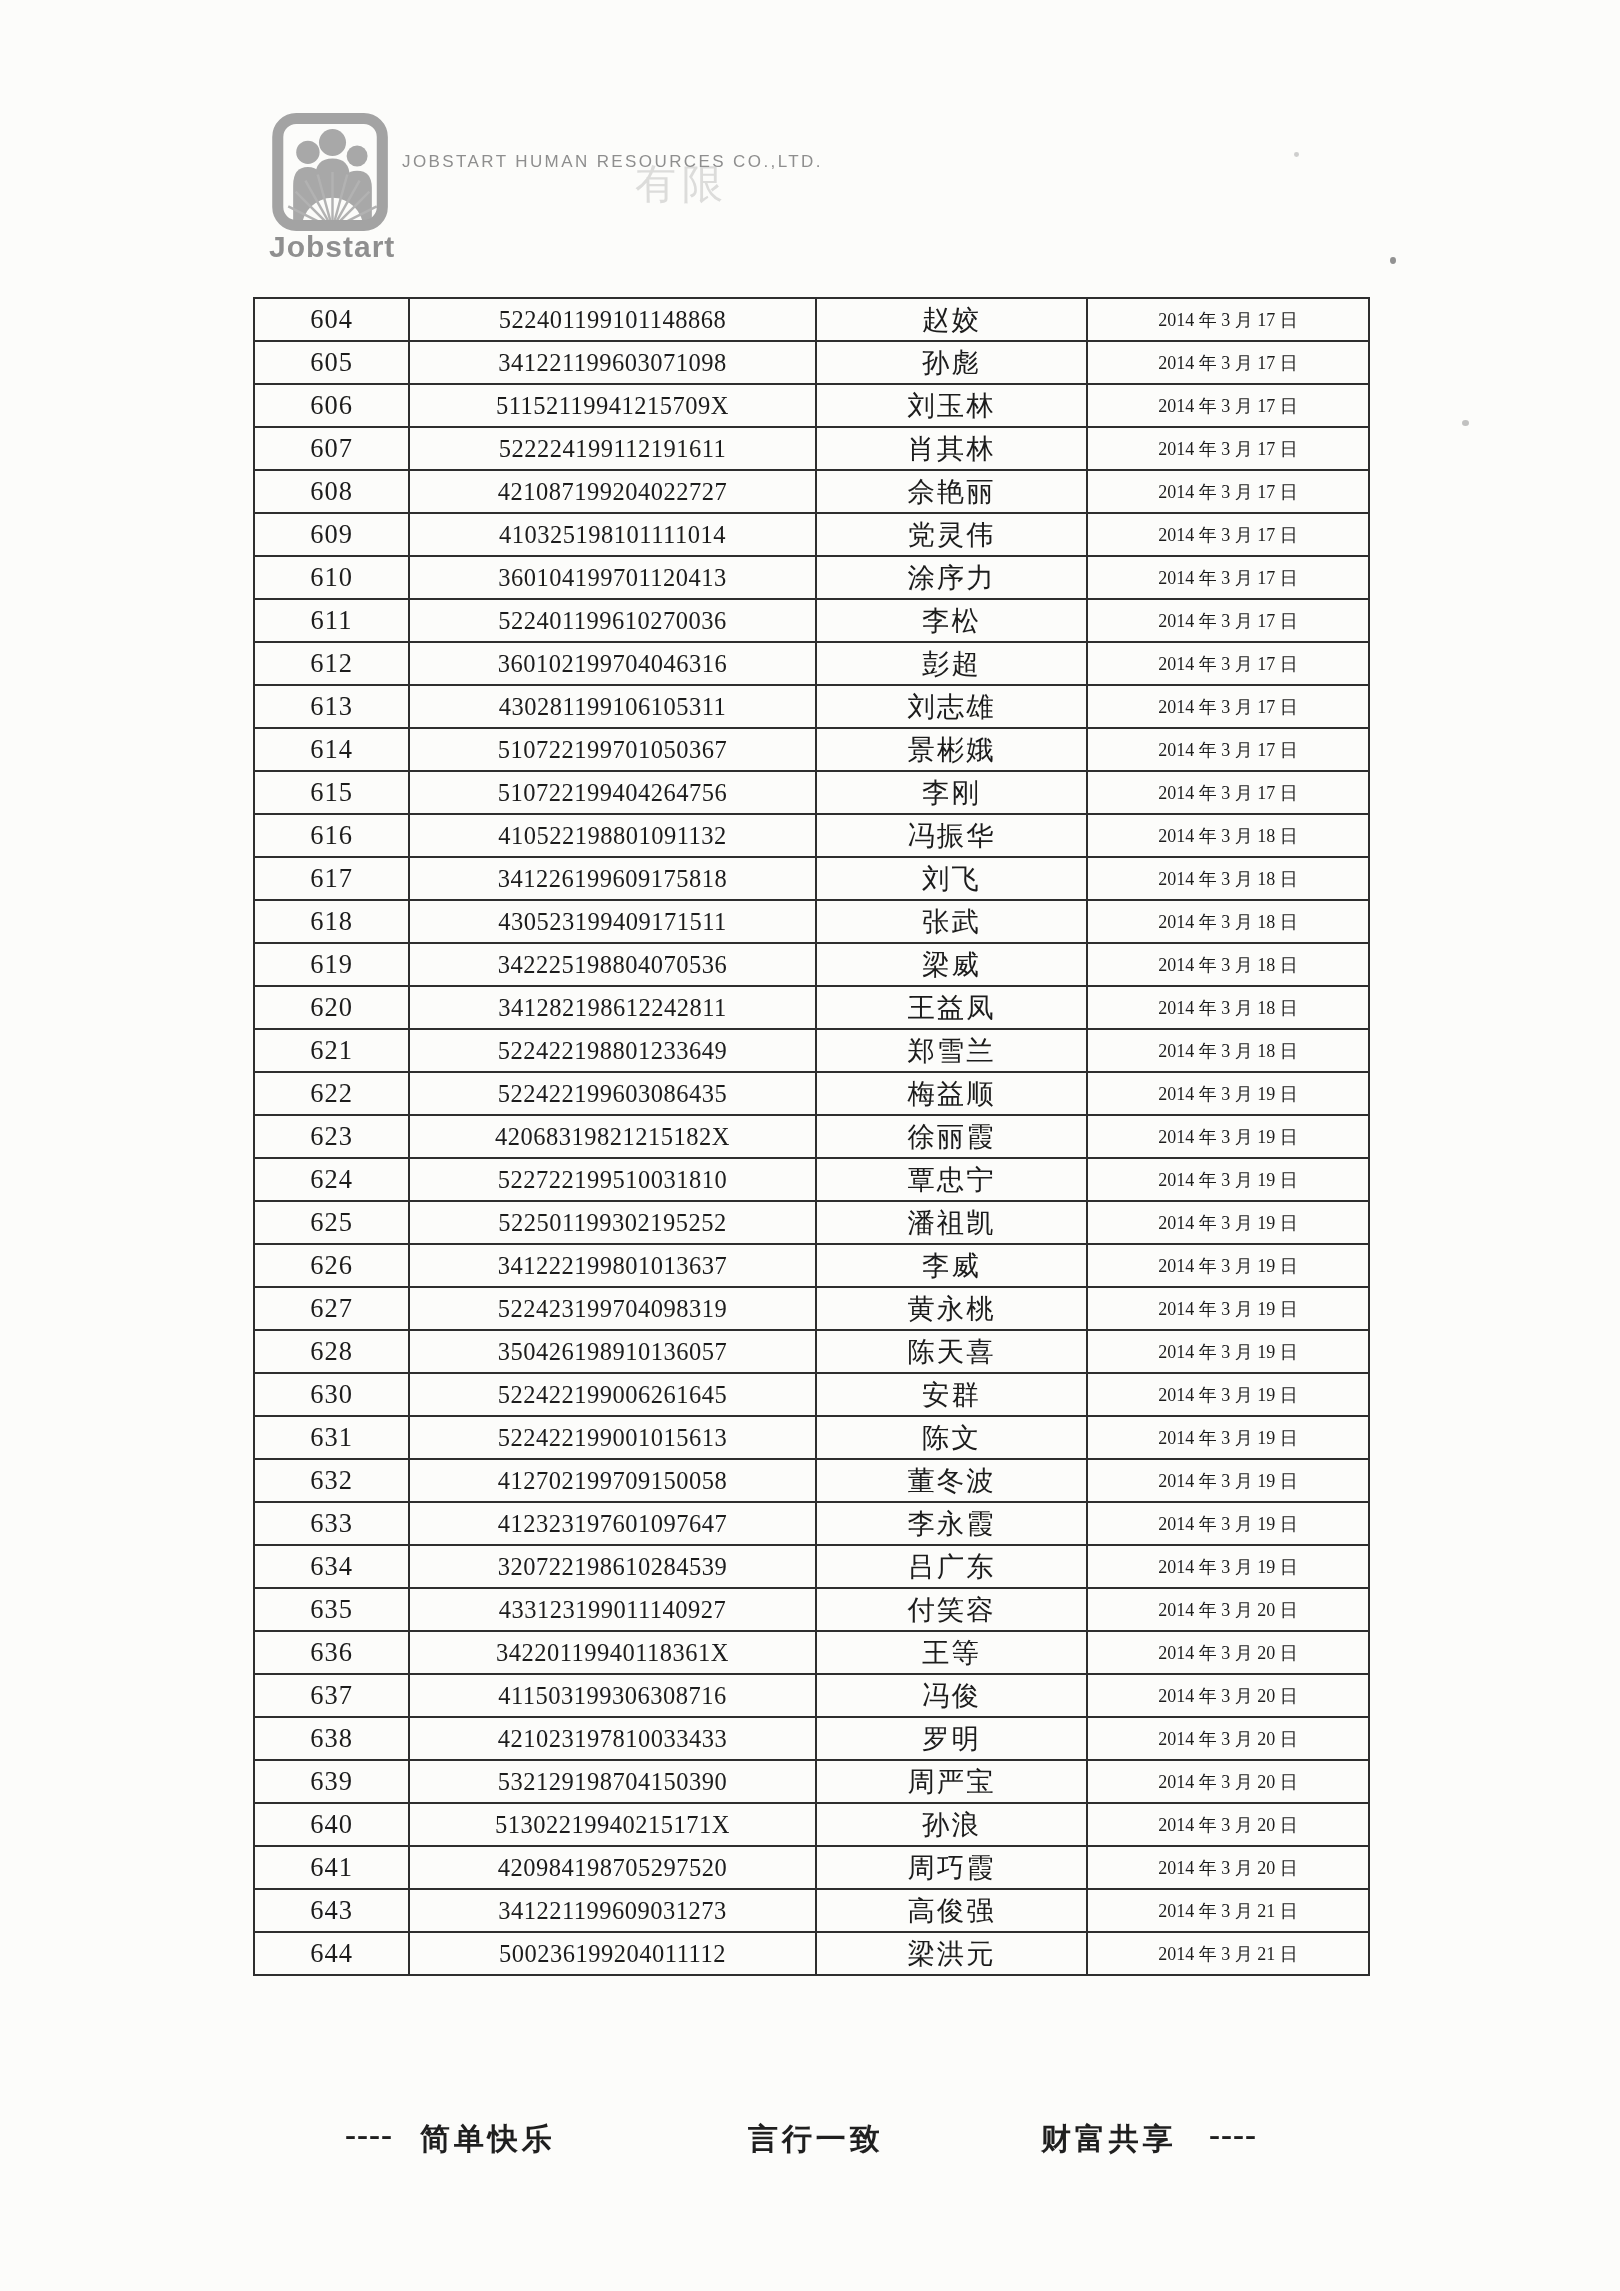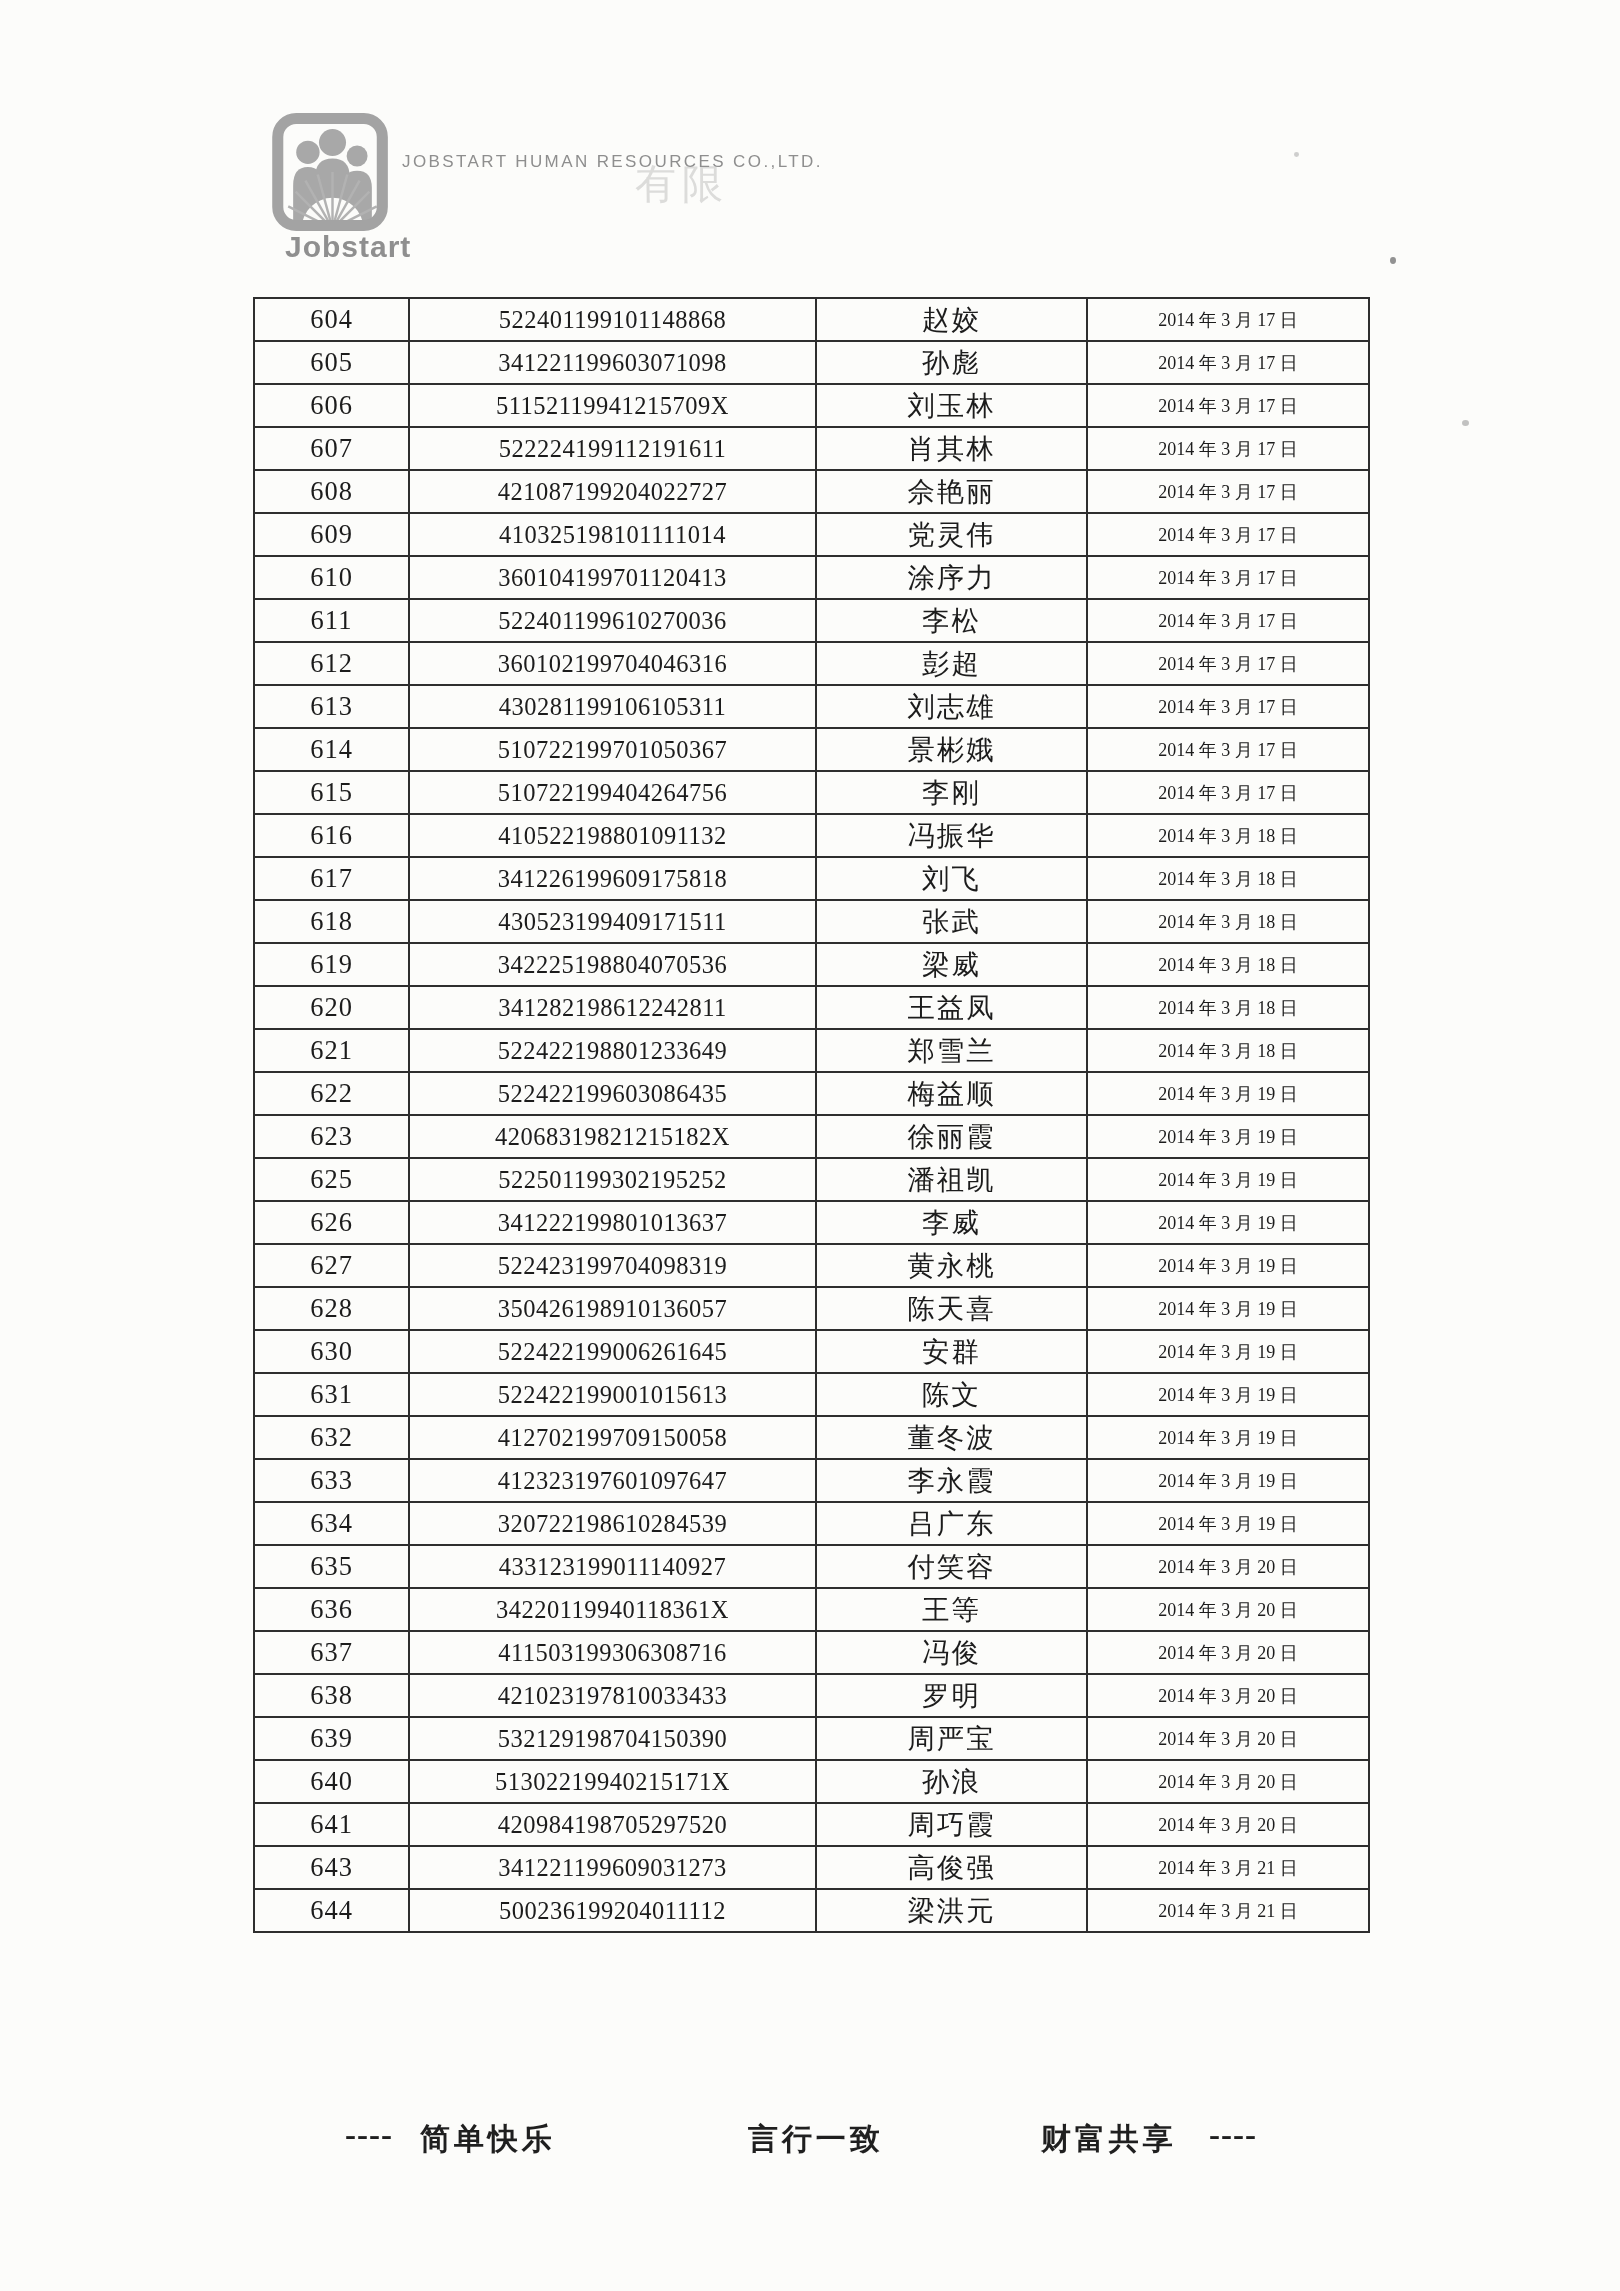--- a/index.html
+++ b/index.html
@@ -11,21 +11,21 @@
     font-family:"Liberation Serif","DejaVu Serif",serif;
     color:#1c1c1c;
     overflow:hidden;
   }
   
   .logo-block{position:absolute;left:269px;top:112px;width:157px;}
   .logo-svg{display:block;width:123px;height:120px;margin-left:2px;}
   .logo-word{
     font-family:"Liberation Sans",sans-serif;
     font-weight:bold;font-size:30px;letter-spacing:1px;
-    color:#8f8f8f;margin-top:-2px;margin-left:16px;
+    color:#8f8f8f;margin-top:-2px;margin-left:0;
   }
   .company-block{position:absolute;left:402px;top:131px;}
   .company-cn{
     font-size:36px;letter-spacing:2px;color:#3d3d3d;
     font-family:"Liberation Serif","DejaVu Serif",serif;
   }
   .company-en{
     margin-top:21px;font-size:17px;letter-spacing:2.4px;color:#8e8e8e;
     font-family:"Liberation Sans","DejaVu Sans",sans-serif;font-weight:500;
   }
@@ -235,20 +235,26 @@
           <td class="c2">梅益顺</td>
           <td class="c3">2014 年 3 月 19 日</td>
         </tr>
         <tr>
           <td class="c0">623</td>
           <td class="c1">42068319821215182X</td>
           <td class="c2">徐丽霞</td>
           <td class="c3">2014 年 3 月 19 日</td>
         </tr>
         <tr>
+          <td class="c0">624</td>
+          <td class="c1">522722199510031810</td>
+          <td class="c2">覃忠宁</td>
+          <td class="c3">2014 年 3 月 19 日</td>
+        </tr>
+        <tr>
           <td class="c0">625</td>
           <td class="c1">522501199302195252</td>
           <td class="c2">潘祖凯</td>
           <td class="c3">2014 年 3 月 19 日</td>
         </tr>
         <tr>
           <td class="c0">626</td>
           <td class="c1">341222199801013637</td>
           <td class="c2">李威</td>
           <td class="c3">2014 年 3 月 19 日</td>

